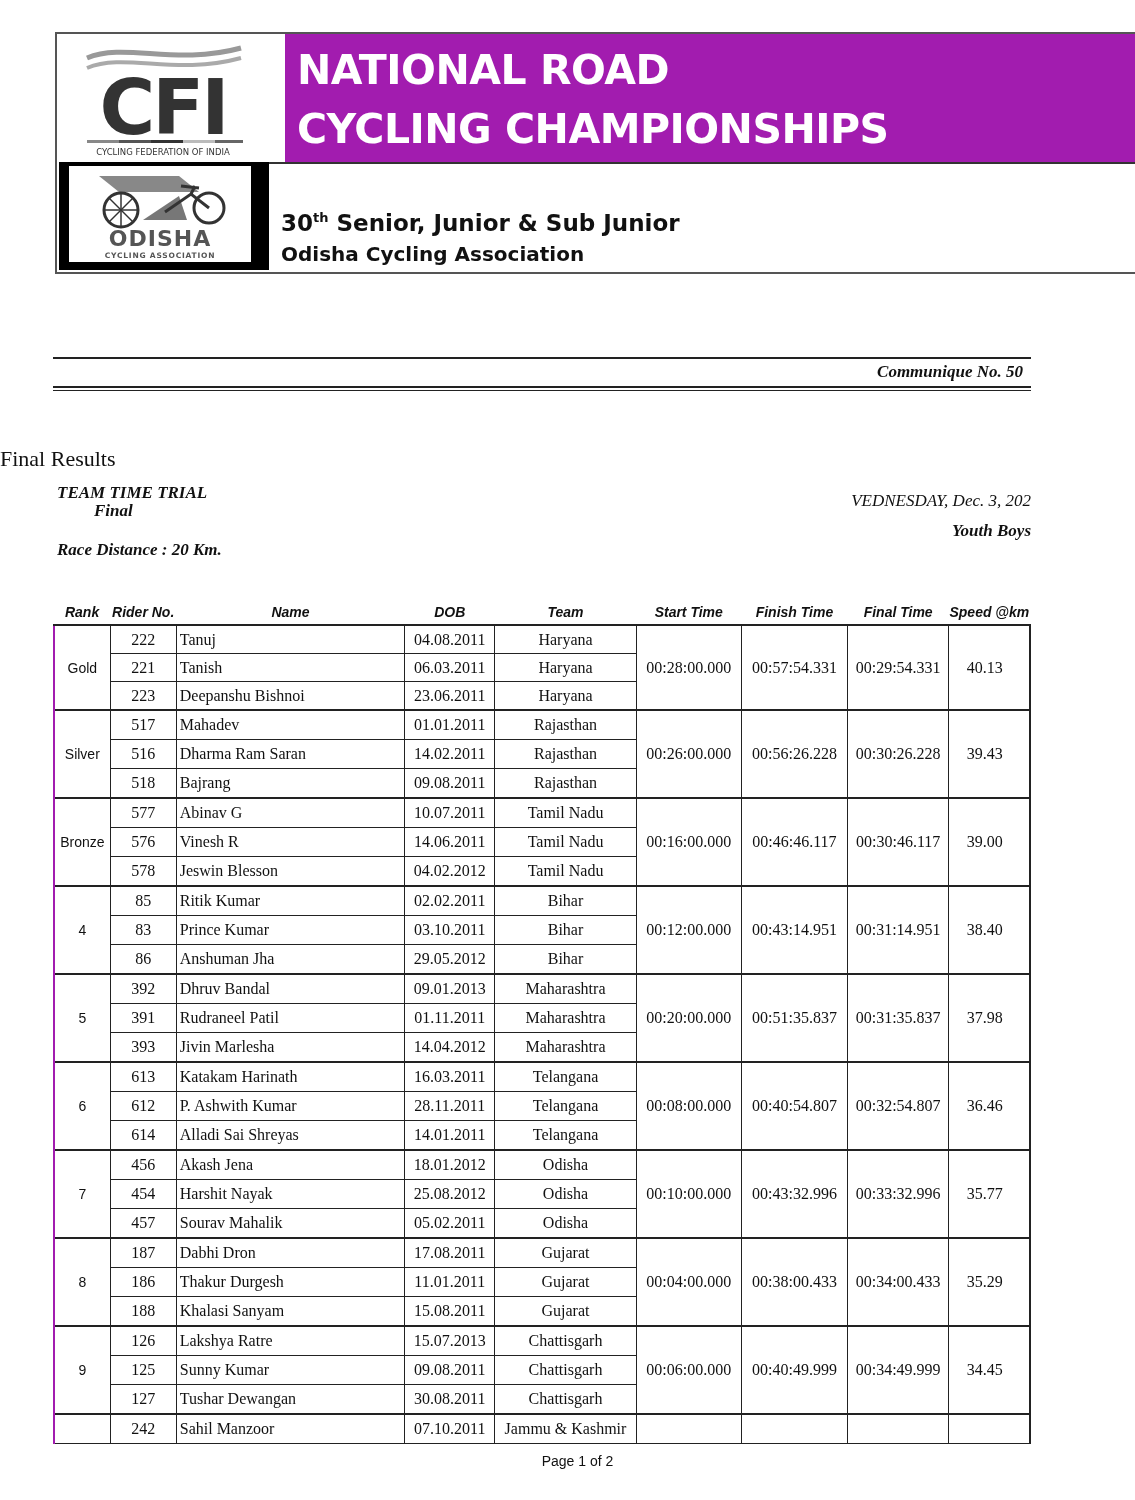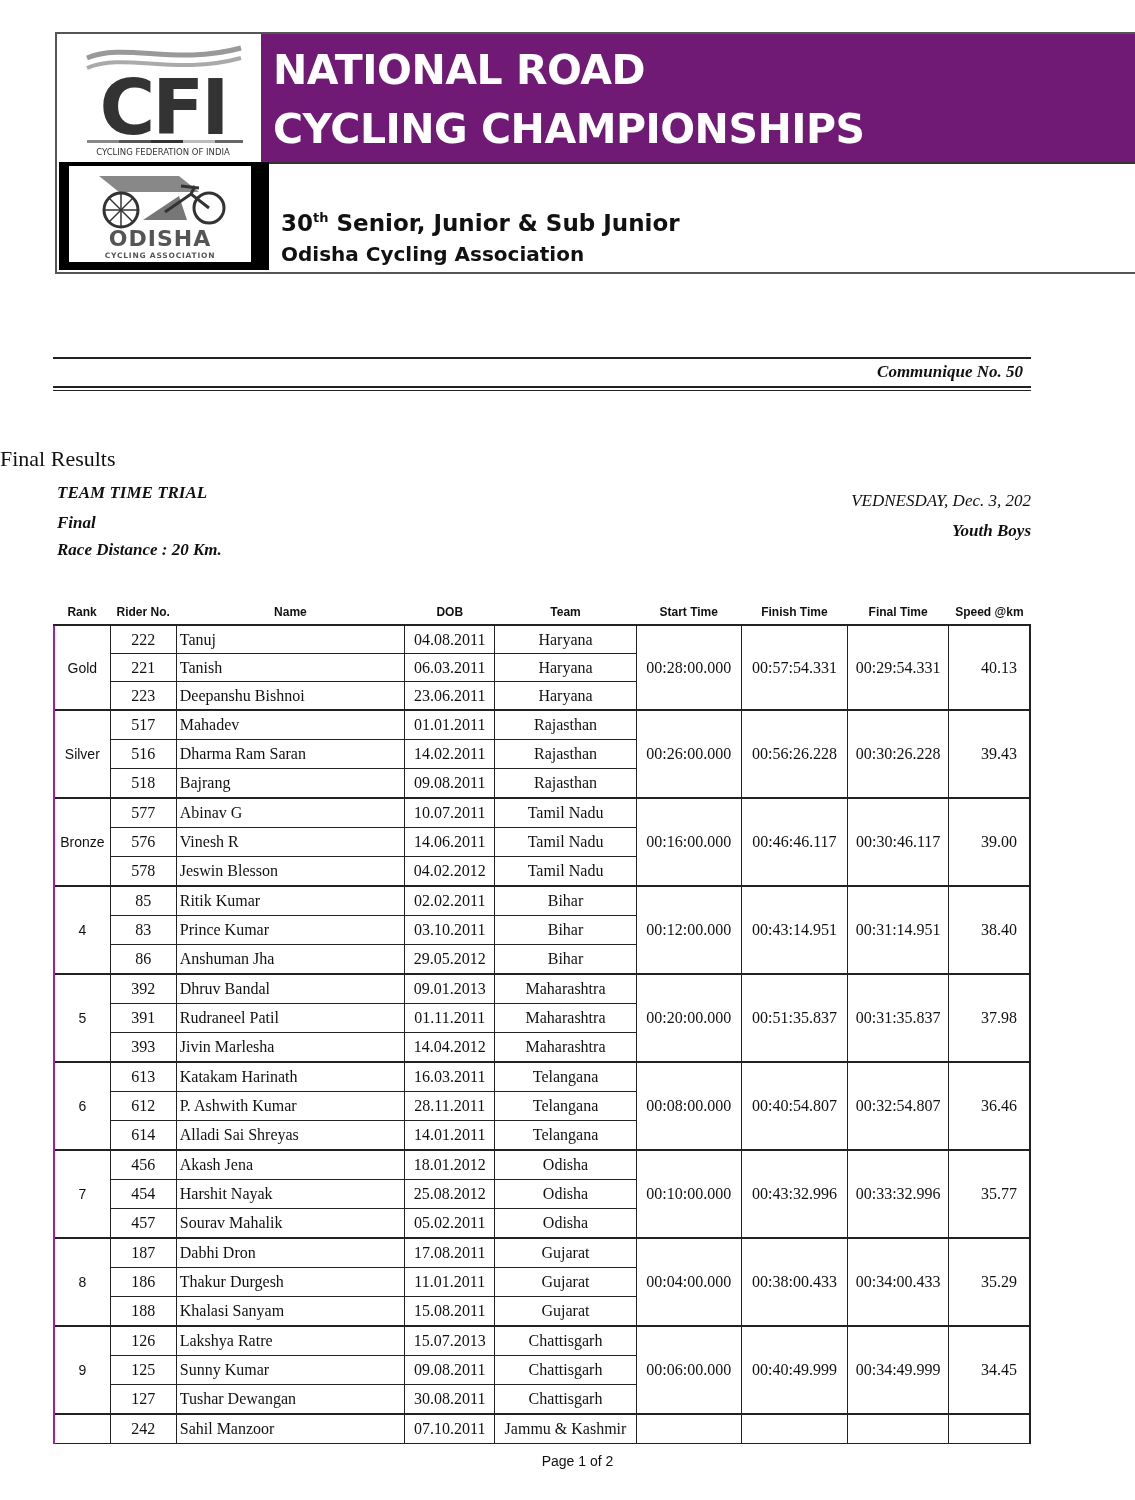--- a/index.html
+++ b/index.html
@@ -4,46 +4,46 @@
 <style>
   html, body { margin: 0; padding: 0; background: #ffffff; }
   body { width: 1135px; height: 1500px; position: relative; overflow: hidden; font-family: "Liberation Serif", serif; color: #111; }
 
   
   .banner { position: absolute; left: 55px; top: 32px; width: 1080px; height: 242px; border: 2px solid #555; border-right: none; box-sizing: border-box; }
   .logo-col { position: absolute; left: 0; top: 0; width: 212px; height: 238px; background: #fff; }
   .cfi-logo { position: absolute; left: 8px; top: 2px; width: 196px; height: 124px; background: #fff; }
   .odisha-logo { position: absolute; left: 2px; top: 128px; width: 210px; height: 108px; background: #000; }
   .odisha-inner { position: absolute; left: 10px; top: 4px; width: 182px; height: 96px; background: #fff; }
-  .title-block { position: absolute; left: 204px; top: 0; right: 0; height: 128px; background: #701a75; color: #fff; }
+  .title-block { position: absolute; left: 228px; top: 0; right: 0; height: 128px; background: #a21caf; color: #fff; }
   .title-line { position: absolute; left: 12px; font-family: "DejaVu Sans", sans-serif; font-weight: bold; font-size: 41px; letter-spacing: -0.5px; line-height: 1; }
   .title-line.l1 { top: 16px; }
   .title-line.l2 { top: 75px; }
   .sub-block { position: absolute; left: 212px; top: 128px; right: 0; bottom: 0; background: #fff; border-top: 2px solid #333; }
   .sub-line { position: absolute; left: 12px; font-family: "DejaVu Sans", sans-serif; font-weight: bold; color: #111; line-height: 1; }
   .sub-line.s1 { top: 14px; font-size: 23px; }
   .sub-line.s2 { top: 47px; font-size: 23px; }
   .sub-line.s3 { top: 80px; font-size: 20px; font-weight: bold; }
   .sub-line sup { font-size: 13px; vertical-align: 9px; }
 
   
   .rule { position: absolute; left: 53px; width: 978px; background: #222; }
   .comm { position: absolute; right: 112px; top: 362px; font-style: italic; font-weight: bold; font-size: 17px; }
   .final-results { position: absolute; left: 0; width: 1085px; text-align: left; top: 446px; font-size: 22px; }
   .meta { position: absolute; font-style: italic; font-weight: bold; font-size: 17px; }
   .meta.left { left: 57px; }
   .meta.right { right: 104px; text-align: right; margin-top: 8px; }
 
   
   table.results { position: absolute; left: 53px; top: 600px; width: 978px; border-collapse: collapse; table-layout: fixed; }
-  table.results th { font-family: "Liberation Sans", sans-serif; font-weight: bold; font-size: 12px; height: 24px; padding: 0; text-align: center; border-bottom: 2px solid #222; }
+  table.results th { font-family: "Liberation Sans", sans-serif; font-weight: bold; font-size: 14px; height: 24px; padding: 0; text-align: center; border-bottom: 2px solid #222; font-style: italic; }
   table.results td { font-size: 16px; padding: 0 3px; border: 1.5px solid #222; height: 27px; text-align: center; white-space: nowrap; overflow: hidden; }
   table.results td.rank { font-family: "Liberation Sans", sans-serif; font-size: 14px; border-left: 2px solid #a21caf; }
   table.results td.name { text-align: left; }
-  table.results td.speed { text-align: right; padding-right: 12px; border-right: 2px solid #222; }
+  table.results td.speed { padding-right: 12px; border-right: 2px solid #222; }
   table.results tr.group-start td { border-top: 2px solid #222; }
   table.results tr.tall td { height: 28px; }
   .page-num { position: absolute; left: 0; width: 1155px; text-align: center; top: 1453px; font-family: "Liberation Sans", sans-serif; font-size: 14px; }
   .cut-mask { position: absolute; left: 50px; top: 1446px; width: 990px; height: 60px; background: #fff; }
 </style>
 </head>
 <body>
 
 <div class="banner">
   <div class="logo-col">
@@ -91,21 +91,21 @@
 </div>
 
 <div class="rule" style="top:357px;height:2px;"></div>
 <div class="comm">Communique No. 50</div>
 <div class="rule" style="top:386px;height:2px;"></div>
 <div class="rule" style="top:390px;height:1px;"></div>
 
 <div class="final-results">Final Results</div>
 
 <div class="meta left" style="top:483px;">TEAM TIME TRIAL</div>
-<div class="meta left" style="top:513px;">Final</div>
+<div class="meta left" style="top:501px;margin-left:37px;">Final</div>
 <div class="meta left" style="top:540px;text-align:center;">Race Distance : 20 Km.</div>
 <div class="meta right" style="top:483px;font-weight:normal;">VEDNESDAY, Dec. 3, 202</div>
 <div class="meta right" style="top:513px;">Youth Boys</div>
 
 <table class="results">
   <colgroup>
     <col style="width:56px">
       <col style="width:66px">
       <col style="width:228px">
       <col style="width:90px">

